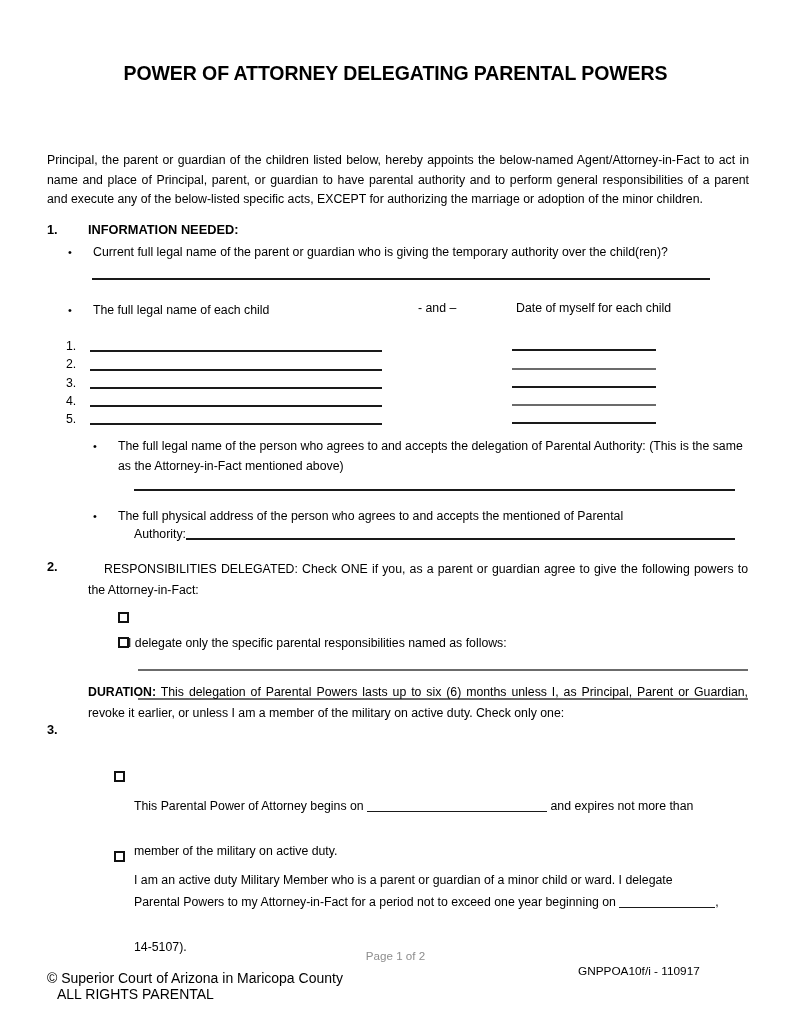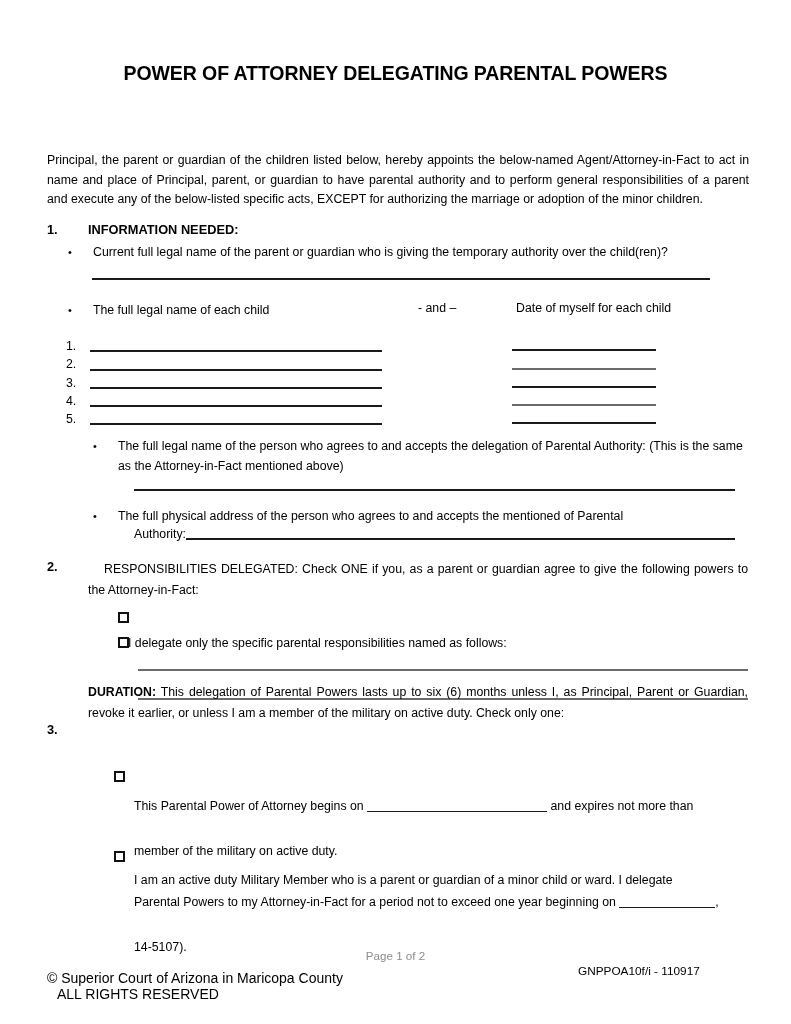--- a/index.html
+++ b/index.html
@@ -238,17 +238,17 @@
       <span class="inline-rule" style="width:96px;"></span><span>,</span>
     </span>
     <br>
     <br>
     <span>14-5107).</span>
   </div>
 
   <div class="page-of">Page 1 of 2</div>
   <div class="copyright">
     <span>© Superior Court of Arizona in Maricopa County</span>
-    <span class="rights">ALL RIGHTS RESERVED</span>
+    <span class="rights">ALL RIGHTS PARENTAL</span>
   </div>
   <div class="formcode">GNPPOA10f/i - 110917</div>
 
 </div>
 
 </body></html>

